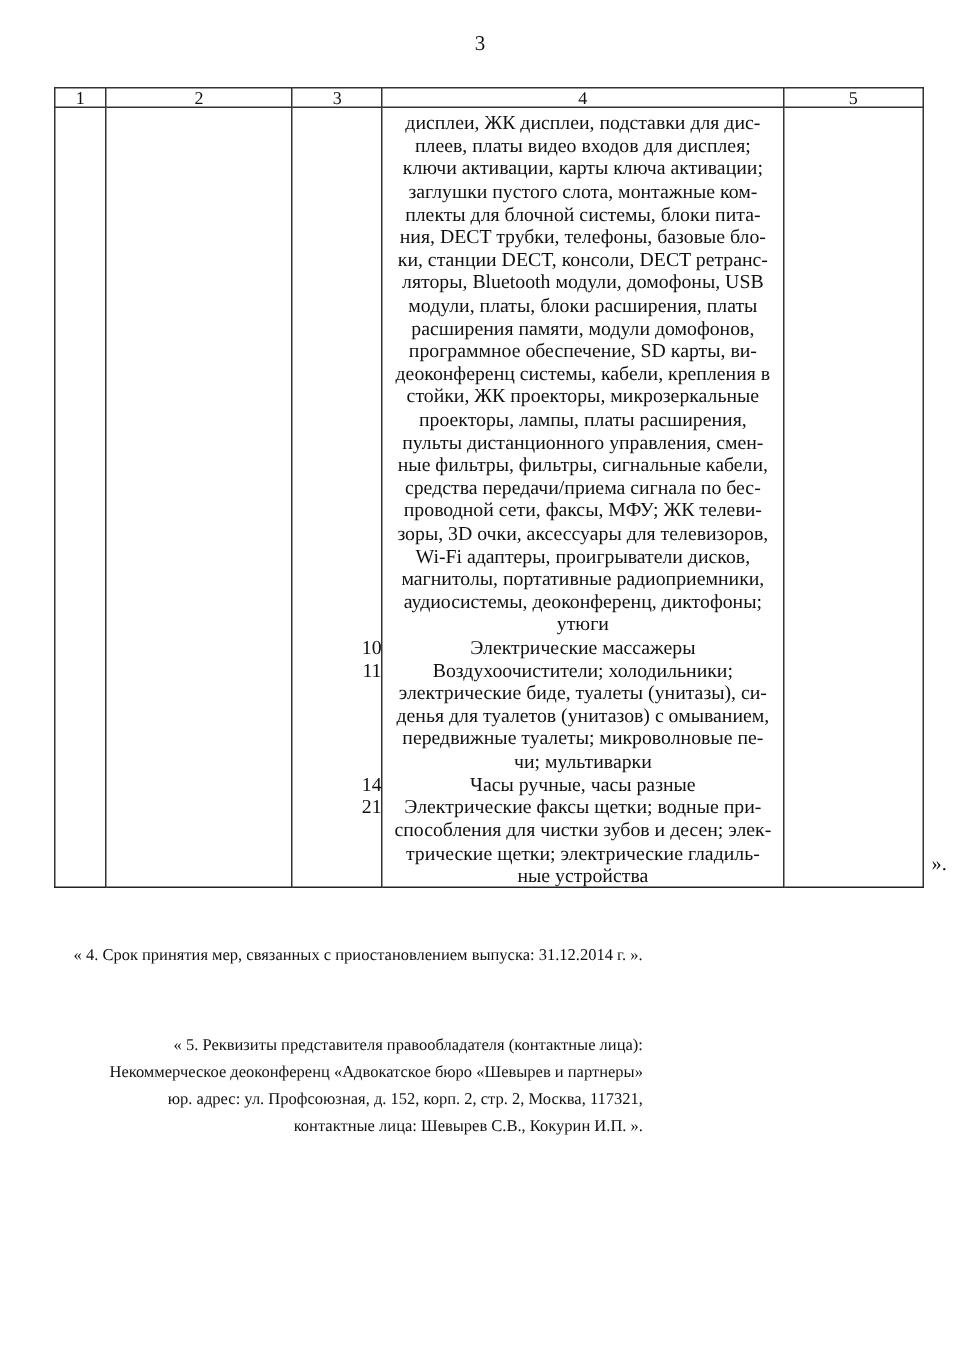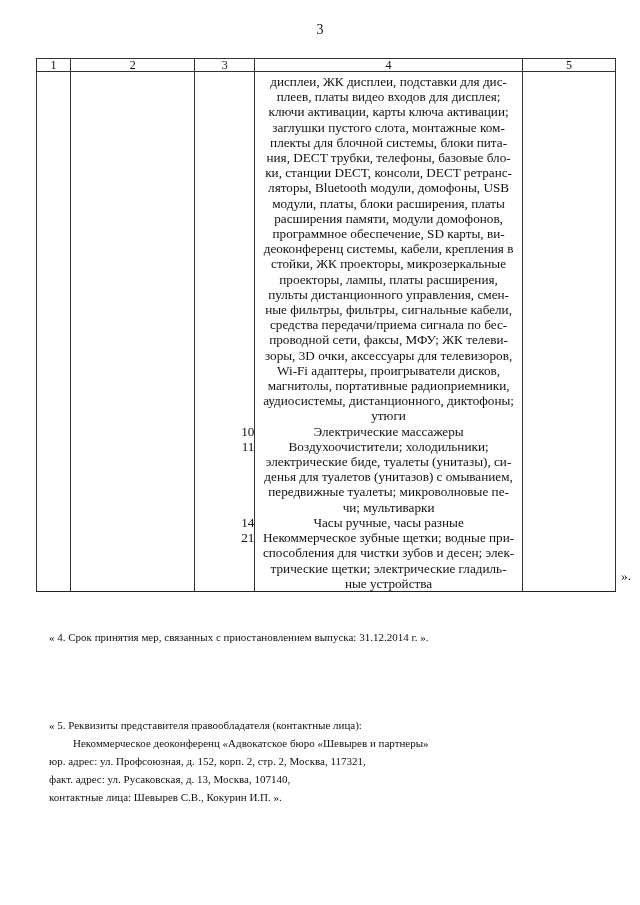--- a/index.html
+++ b/index.html
@@ -10,21 +10,21 @@
   table.doc td, table.doc th { border:1px solid #333; padding:0; font-weight:normal; font-size:13.2px; line-height:15.2px; vertical-align:top; }
   table.doc th { text-align:center; height:12px; line-height:12px; font-size:12px; }
   table.doc tr.body td { border-top:1.5px solid #222; border-bottom:1.5px solid #222; }
   .c1 { width:34px; } .c2 { width:124px; } .c3 { width:60px; } .c4 { width:267px; } .c5 { width:93px; }
   .row { display:block; }
   .code-cell { text-align:right; padding-left:24px !important; padding-top:2px !important; }
   .desc-cell { text-align:center; padding:2px 3px 0 3px !important; }
   .closing-quote { position:absolute; top:568px; left:621px; font-size:13.5px; }
   .para { position:absolute; left:49px; font-size:11px; line-height:18px; white-space:nowrap; }
   .p4 { top:628px; }
-  .p5 { top:716px; }
+  .p5 { top:688px;text-align:right; }
   .indent { padding-left:24px; }
 </style>
 </head>
 <body>
 
 <div class="page-num">3</div>
 
 <table class="doc">
   <colgroup>
       <col class="c1">
@@ -97,42 +97,41 @@
           <div class="row">деоконференц системы, кабели, крепления в</div>
           <div class="row">стойки, ЖК проекторы, микрозеркальные</div>
           <div class="row">проекторы, лампы, платы расширения,</div>
           <div class="row">пульты дистанционного управления, смен-</div>
           <div class="row">ные фильтры, фильтры, сигнальные кабели,</div>
           <div class="row">средства передачи/приема сигнала по бес-</div>
           <div class="row">проводной сети, факсы, МФУ; ЖК телеви-</div>
           <div class="row">зоры, 3D очки, аксессуары для телевизоров,</div>
           <div class="row">Wi-Fi адаптеры, проигрыватели дисков,</div>
           <div class="row">магнитолы, портативные радиоприемники,</div>
-          <div class="row">аудиосистемы, дистанционного, диктофоны;</div>
+          <div class="row">аудиосистемы, деоконференц, диктофоны;</div>
           <div class="row">утюги</div>
           <div class="row">Электрические массажеры</div>
           <div class="row">Воздухоочистители; холодильники;</div>
           <div class="row">электрические биде, туалеты (унитазы), си-</div>
           <div class="row">денья для туалетов (унитазов) с омыванием,</div>
           <div class="row">передвижные туалеты; микроволновые пе-</div>
           <div class="row">чи; мультиварки</div>
           <div class="row">Часы ручные, часы разные</div>
-          <div class="row">Некоммерческое зубные щетки; водные при-</div>
+          <div class="row">Электрические факсы щетки; водные при-</div>
           <div class="row">способления для чистки зубов и десен; элек-</div>
           <div class="row">трические щетки; электрические гладиль-</div>
           <div class="row">ные устройства</div>
         </td>
       <td></td>
     </tr>
   </tbody>
 </table>
 
 <div class="closing-quote">».</div>
 
 <div class="para p4">« 4. Срок принятия мер, связанных с приостановлением выпуска: 31.12.2014 г. ».</div>
 
 <div class="para p5">
   <div>« 5. Реквизиты представителя правообладателя (контактные лица):</div>
   <div class="indent">Некоммерческое деоконференц «Адвокатское бюро «Шевырев и партнеры»</div>
   <div>юр. адрес: ул. Профсоюзная, д. 152, корп. 2, стр. 2, Москва, 117321,</div>
-  <div>факт. адрес: ул. Русаковская, д. 13, Москва, 107140,</div>
   <div>контактные лица: Шевырев С.В., Кокурин И.П.  ».</div>
 </div>
 
 </body></html>

